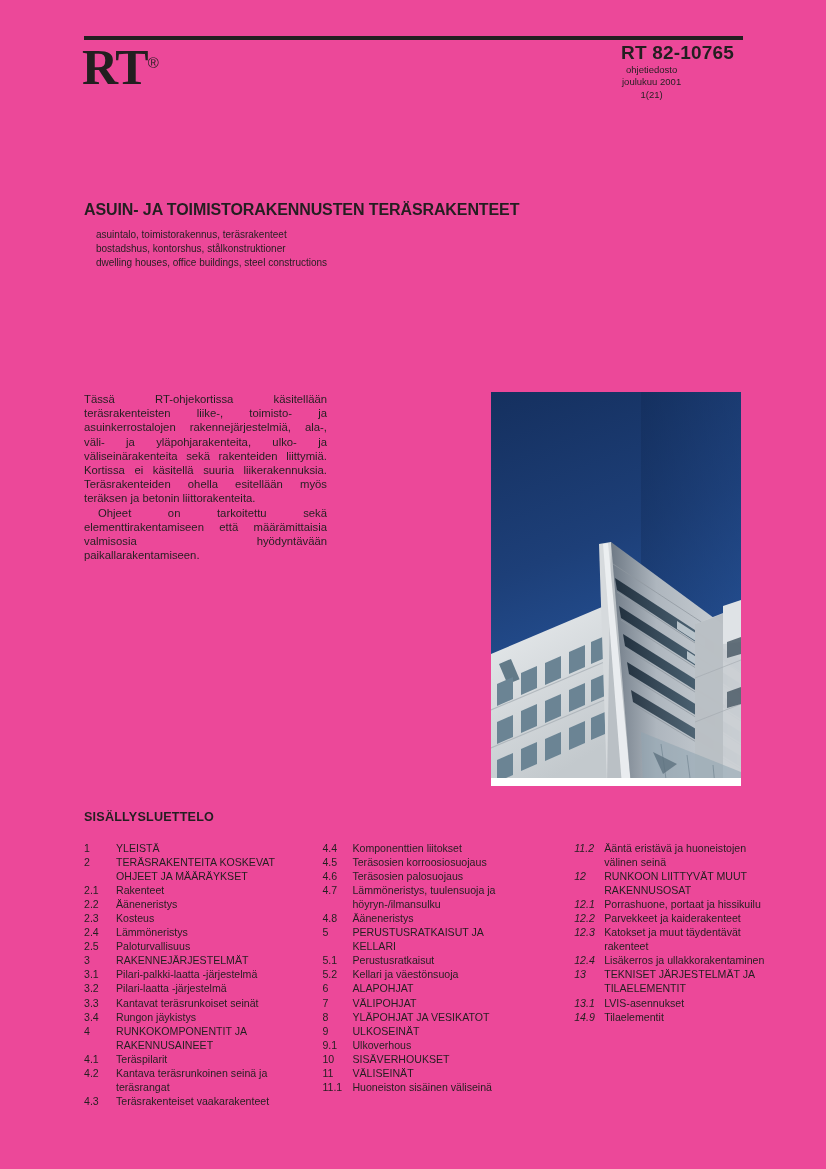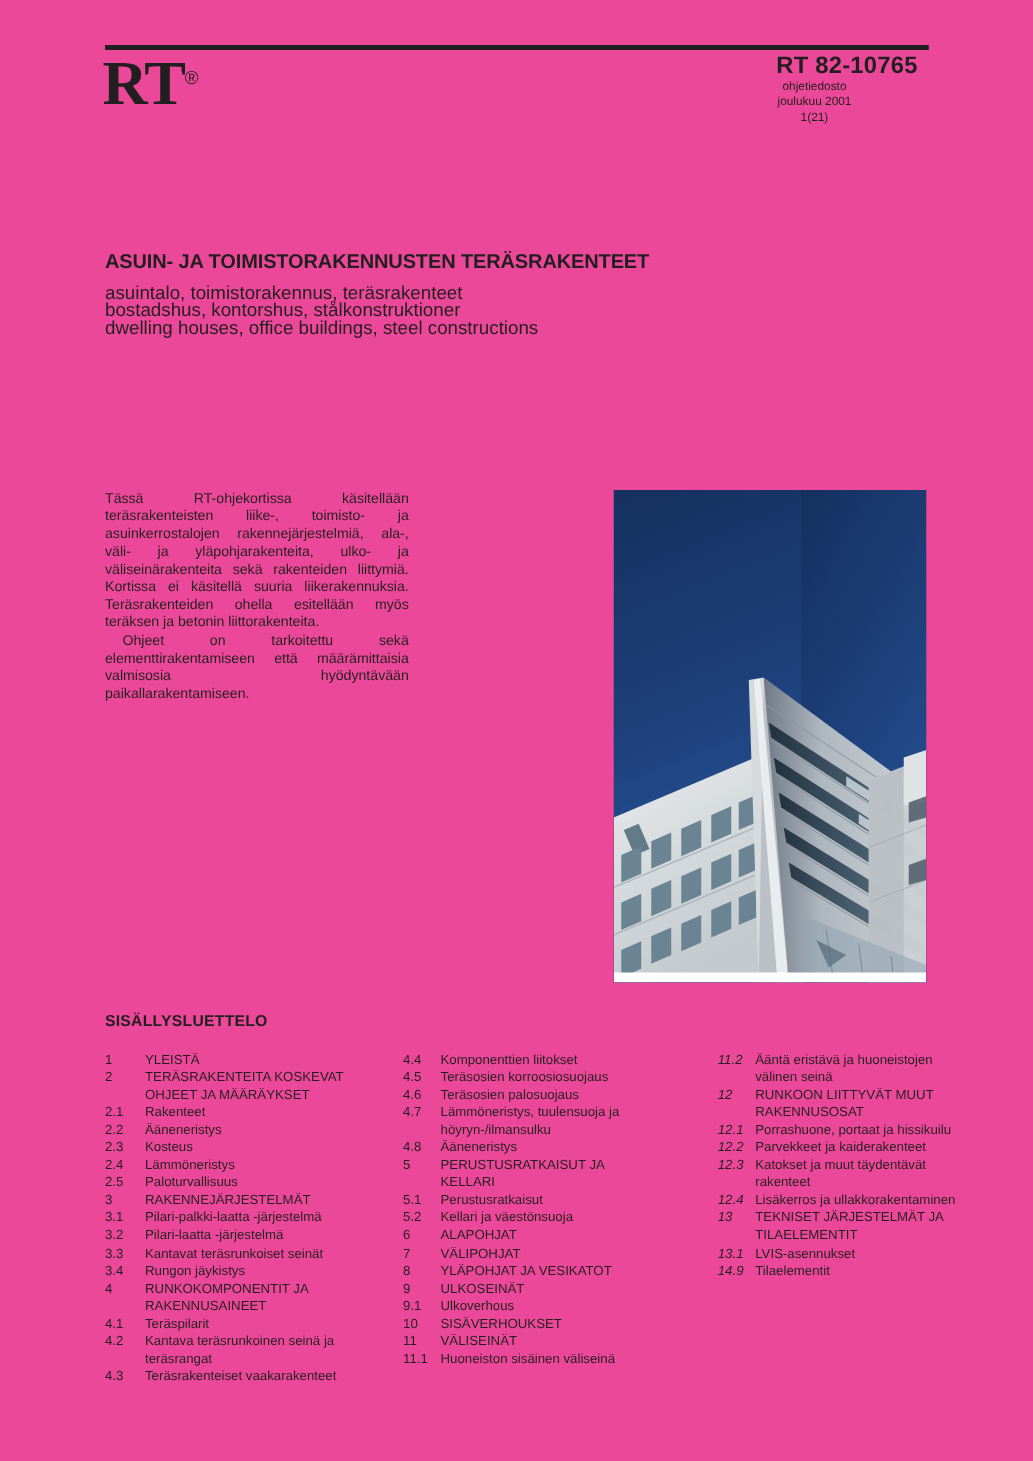--- a/index.html
+++ b/index.html
@@ -91,23 +91,23 @@
     left: 84px;
     top: 190px;
     width: 690px;
     font-size: 16px;
     font-weight: bold;
     letter-spacing: -0.1px;
     color: #231f20;
   }
   .keywords {
     position: absolute;
-    left: 84px;
+    left: 96px;
     top: 228px;
-    font-size: 15px;
+    font-size: 10px;
     line-height: 14.2px;
     color: #231f20;
   }
 
   
   .intro {
     position: absolute;
     left: 84px;
     top: 392px;
     width: 243px;

